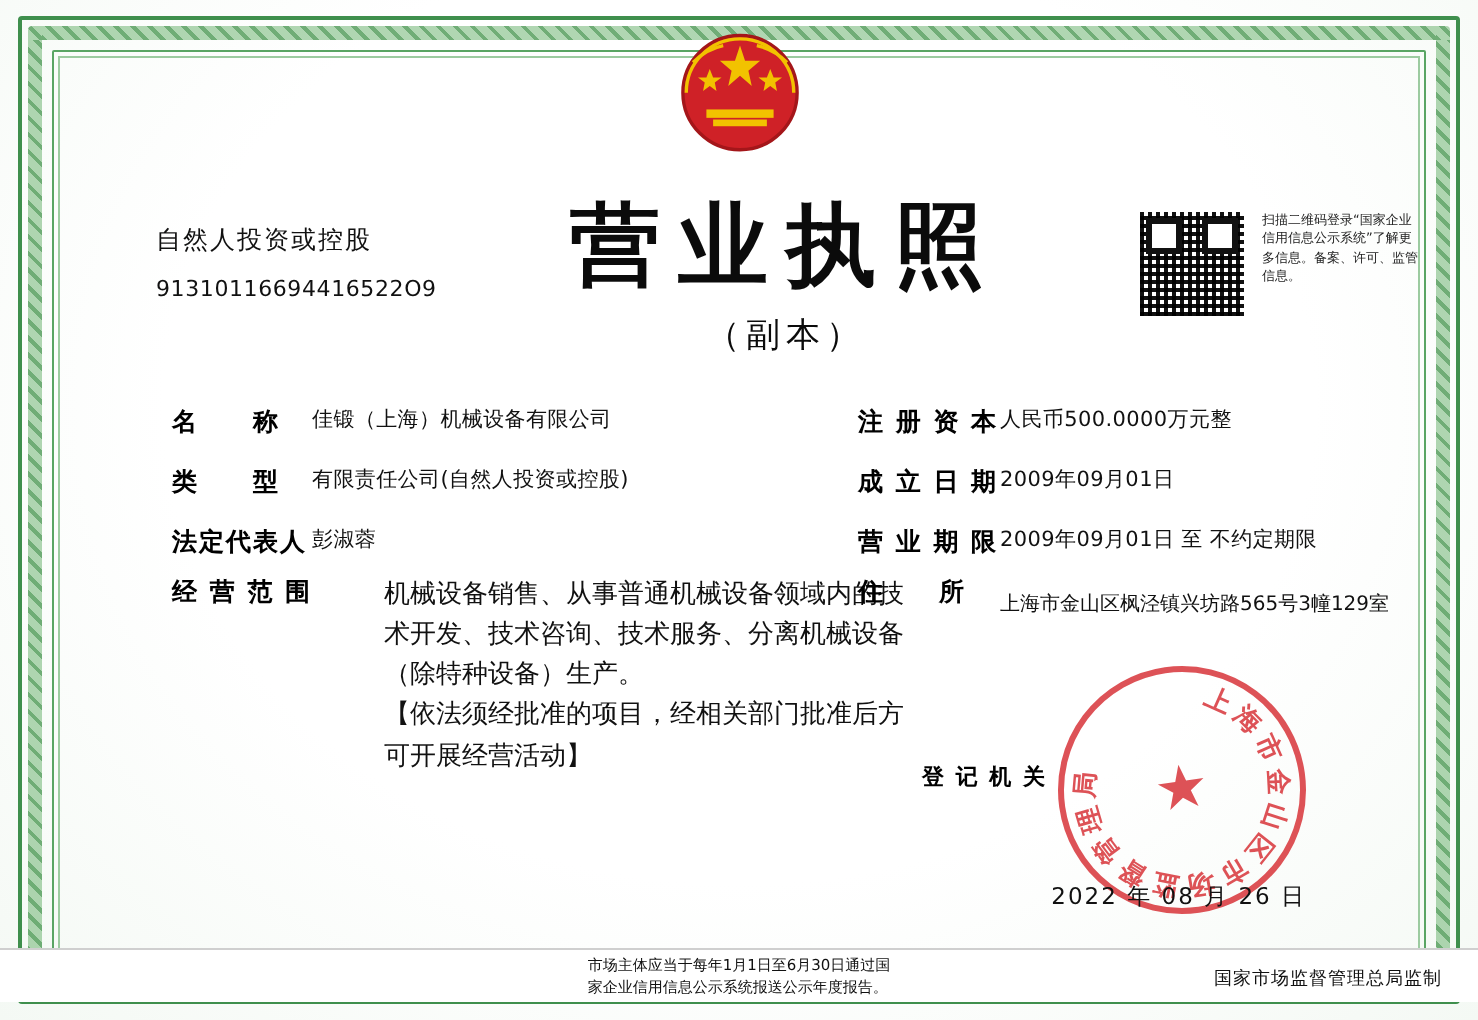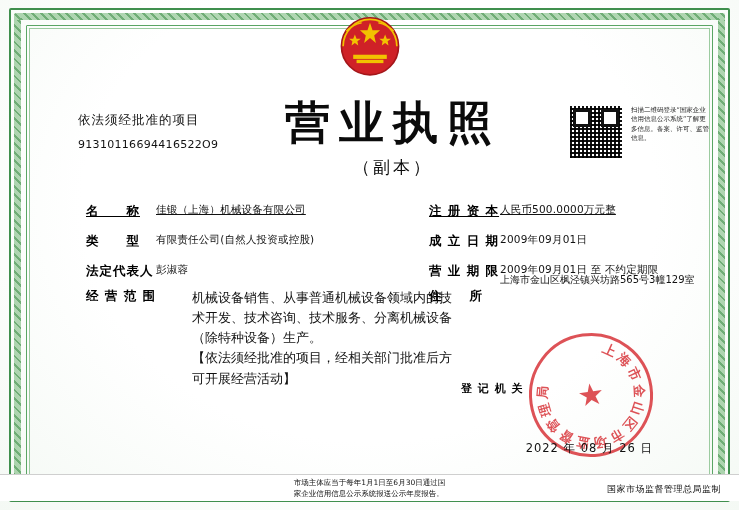--- a/index.html
+++ b/index.html
@@ -114,31 +114,31 @@
     font-size:12.5px;font-weight:bold;color:#000;
     letter-spacing:1px;white-space:nowrap;
   }
   .fvalue{font-size:10.5px;color:#111;letter-spacing:.2px;}
 
   .col-left-label{position:absolute;left:86px;}
   .col-left-value{position:absolute;left:156px;}
   .col-right-label{position:absolute;left:429px;}
   .col-right-value{position:absolute;left:500px;}
 
-  .r1{top:203px;text-decoration:underline;}
+  .r1{top:203px;}
   .r2{top:233px;}
   .r3{top:263px;}
   .r4{top:288px;}
 
   .scope-value{
     position:absolute;left:156px;top:288px;width:260px;
     font-size:13px;line-height:1.55;color:#111;margin-left:36px;
   }
   .addr-value{
-    position:absolute;left:500px;top:272px;width:225px;
+    position:absolute;left:500px;top:295px;width:225px;
     font-size:10px;line-height:1.5;color:#111;
   }
 
   
   .reg-label{
     position:absolute;left:461px;top:381px;
     font-size:11px;font-weight:bold;letter-spacing:1px;color:#000;
   }
   .seal{
     position:absolute;right:86px;top:333px;
@@ -199,21 +199,21 @@
     <polygon points="50,20 53,29 62,29 55,35 57,44 50,38 43,44 45,35 38,29 47,29" fill="#f2c200"></polygon>
     <polygon points="32,34 34,39 39,39 35,42 36,47 32,44 28,47 29,42 25,39 30,39" fill="#f2c200"></polygon>
     <polygon points="68,34 70,39 75,39 71,42 72,47 68,44 64,47 65,42 61,39 66,39" fill="#f2c200"></polygon>
     <path d="M22 30 Q30 22 40 20" fill="none" stroke="#f2c200" stroke-width="2"></path>
     <path d="M78 30 Q70 22 60 20" fill="none" stroke="#f2c200" stroke-width="2"></path>
   </svg>
 
   <div class="content">
 
     <div class="credit-block">
-      <div class="credit-label">依法须经批准的项目</div>
+      <div class="credit-label">自然人投资或控股</div>
       <div class="credit-code">91310116694416522O9</div>
     </div>
 
     <div class="title-wrap">
       <div class="title">营业执照</div>
       <div class="subtitle">（副本）</div>
     </div>
 
     <div class="qr"></div>
     <div class="qr-note">扫描二维码登录“国家企业信用信息公示系统”了解更多信息。备案、许可、监管信息。</div>

